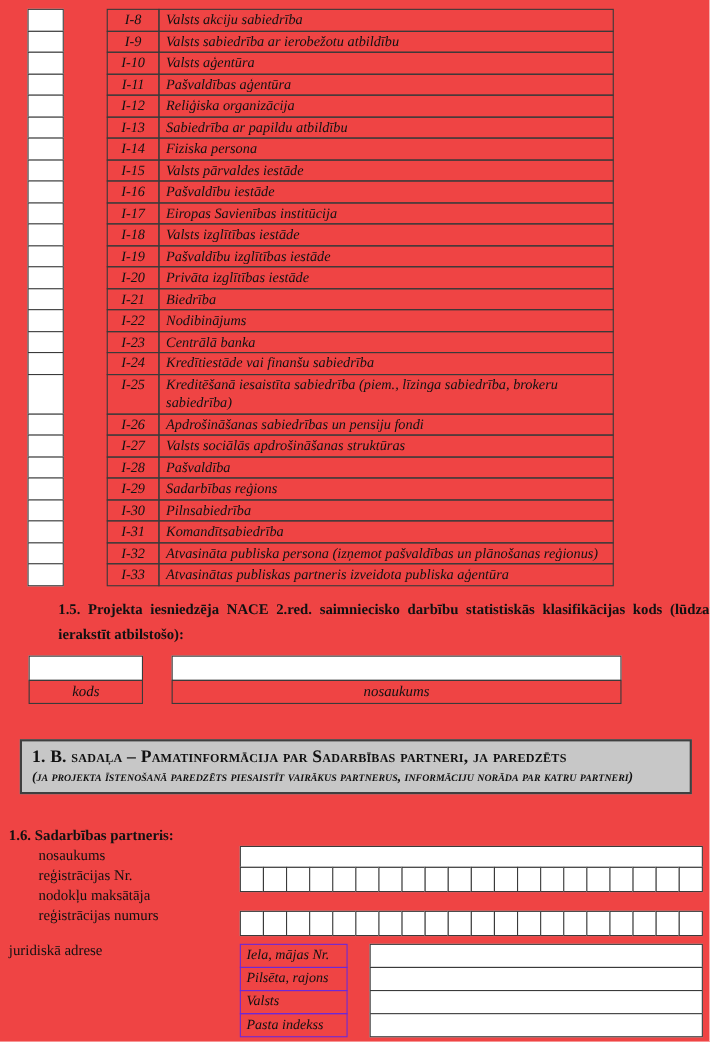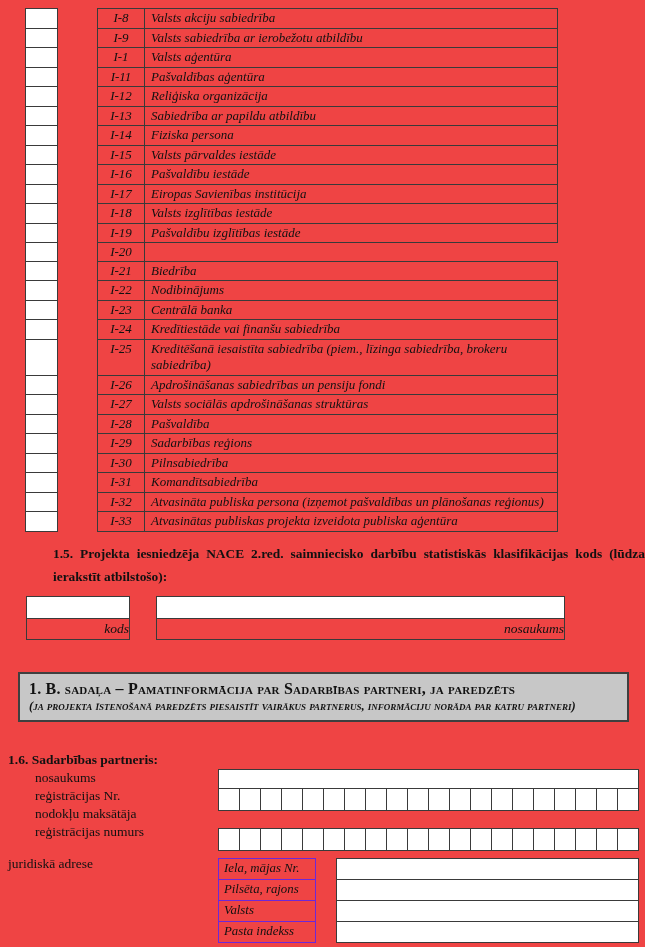--- a/index.html
+++ b/index.html
@@ -44,21 +44,21 @@
     font-weight: bold; font-size: 13.4px; line-height: 23px;
     text-align: justify;
     margin-left: 28px;
   }
   .nace-box { position: absolute; top: 596px; }
   #nace-code-box { left: 26px; width: 104px; }
   #nace-name-box { left: 156px; width: 409px; }
   .nace-input { height: 23px; border: 1px solid #3a3a3a; background: #fff; }
   .nace-label {
     height: 22px; margin-top: -1px; border: 1px solid #3a3a3a;
-    font-style: italic; font-size: 13.5px; line-height: 20px; text-align: right;
+    font-style: italic; font-size: 13.5px; line-height: 20px; text-align: center;
   }
 
   
   #s1b-header {
     position: absolute; left: 18px; top: 672px; width: 611px;
     background: #c7c7c7;
     border: 2px solid #3f3f3f;
     padding: 5px 9px 6px 9px;
   }
   .sh-title {
@@ -113,21 +113,21 @@
       </div>
       <div class="lf-row">
         <div class="lf-check"></div>
         <div class="lf-gap"></div>
         <div class="lf-code">I-9</div>
         <div class="lf-desc">Valsts sabiedrība ar ierobežotu atbildību</div>
       </div>
       <div class="lf-row">
         <div class="lf-check"></div>
         <div class="lf-gap"></div>
-        <div class="lf-code">I-1</div>
+        <div class="lf-code">I-10</div>
         <div class="lf-desc">Valsts aģentūra</div>
       </div>
       <div class="lf-row">
         <div class="lf-check"></div>
         <div class="lf-gap"></div>
         <div class="lf-code">I-11</div>
         <div class="lf-desc">Pašvaldības aģentūra</div>
       </div>
       <div class="lf-row">
         <div class="lf-check"></div>
@@ -174,20 +174,21 @@
       <div class="lf-row">
         <div class="lf-check"></div>
         <div class="lf-gap"></div>
         <div class="lf-code">I-19</div>
         <div class="lf-desc">Pašvaldību izglītības iestāde</div>
       </div>
       <div class="lf-row">
         <div class="lf-check"></div>
         <div class="lf-gap"></div>
         <div class="lf-code">I-20</div>
+        <div class="lf-desc">Privāta izglītības iestāde</div>
       </div>
       <div class="lf-row">
         <div class="lf-check"></div>
         <div class="lf-gap"></div>
         <div class="lf-code">I-21</div>
         <div class="lf-desc">Biedrība</div>
       </div>
       <div class="lf-row">
         <div class="lf-check"></div>
         <div class="lf-gap"></div>
@@ -251,21 +252,21 @@
       <div class="lf-row">
         <div class="lf-check"></div>
         <div class="lf-gap"></div>
         <div class="lf-code">I-32</div>
         <div class="lf-desc">Atvasināta publiska persona (izņemot pašvaldības un plānošanas reģionus)</div>
       </div>
       <div class="lf-row">
         <div class="lf-check"></div>
         <div class="lf-gap"></div>
         <div class="lf-code">I-33</div>
-        <div class="lf-desc">Atvasinātas publiskas projekta izveidota publiska aģentūra</div>
+        <div class="lf-desc">Atvasinātas publiskas partneris izveidota publiska aģentūra</div>
       </div>
     </div>
 
   <div id="s15-heading">1.5. Projekta iesniedzēja NACE 2.red. saimniecisko darbību statistiskās klasifikācijas kods (lūdzam ierakstīt atbilstošo):</div>
 
   <div class="nace-box" id="nace-code-box">
     <div class="nace-input"></div>
     <div class="nace-label">kods</div>
   </div>
   <div class="nace-box" id="nace-name-box">

